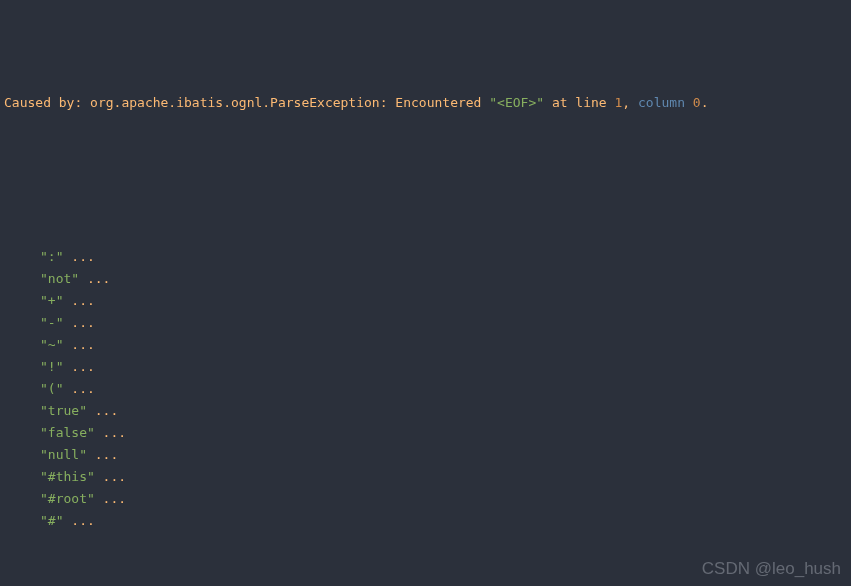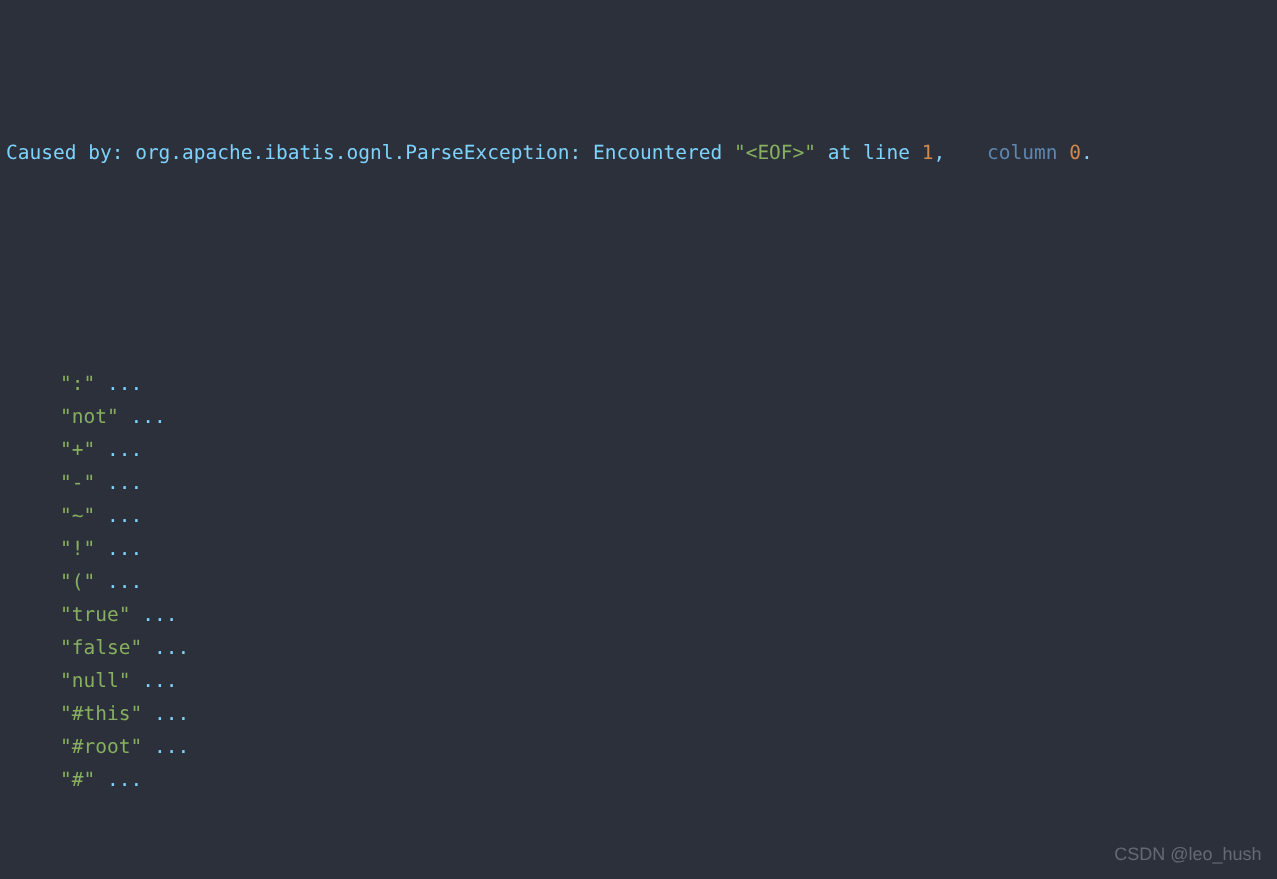--- a/index.html
+++ b/index.html
@@ -12,31 +12,31 @@
     font-size: 13px;
     line-height: 22px;
     overflow: hidden;
   }
   .terminal {
     padding: 4px 4px;
     color: #bfc7d5;
     white-space: pre;
   }
   .row { display: block; }
-  .cls-punc      { color: #7dd3fc; }  
-  .cls-key       { color: #5f87af; margin-left: 20px; }  
+  .cls-punc      { color: #fdba74; }  
+  .cls-key       { color: #5f87af; }  
   .cls-str       { color: #87af5f; }  
   .cls-lit       { color: #d08b4c; }  
   .indent-1 { padding-left: 36px; display: inline-block; }
   .watermark {
     position: absolute;
     right: 10px;
     bottom: 6px;
     color: #8a8f99;
-    font-size: 12px;
+    font-size: 17px;
     font-family: sans-serif;
     opacity: 0.6;
   }
 </style>
 </head>
 <body>
 
 <div class="terminal">
 
   

